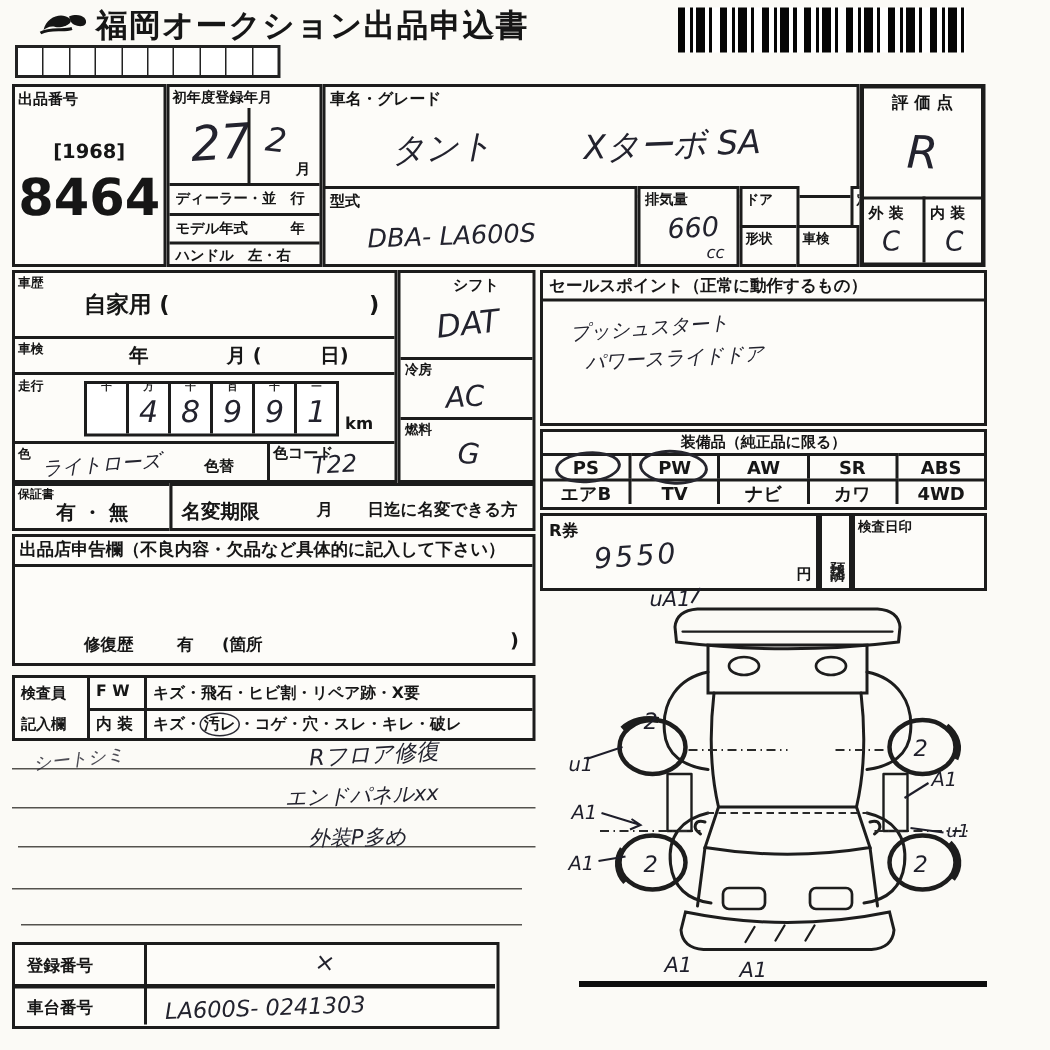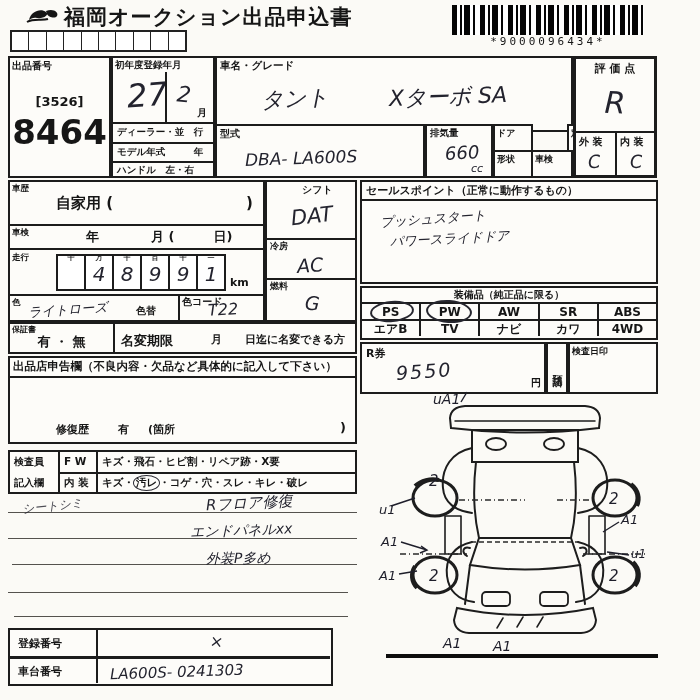--- a/index.html
+++ b/index.html
@@ -45,25 +45,24 @@
     <div style="flex:1;border-right:1.5px solid #222;"></div>
     <div style="flex:1;border-right:1.5px solid #222;"></div>
     <div style="flex:1;border-right:1.5px solid #222;"></div>
     <div style="flex:1;border-right:1.5px solid #222;"></div>
     <div style="flex:1;border-right:1.5px solid #222;"></div>
     <div style="flex:1;border-right:1.5px solid #222;"></div>
     <div style="flex:1;"></div>
   </div>
 
   <div class="L barcode" style="left:452px;top:5px;width:192px;height:30px;"></div>
-  <div class="L" style="left:452px;top:35px;width:192px;text-align:center;font-family:'DejaVu Sans Mono',monospace;font-size:11px;letter-spacing:3px;">*9000096434*</div>
 
   <div class="box" style="left:8px;top:56px;width:103px;height:122px;border-width:2.5px;">
     <div class="L b" style="left:2px;top:1px;font-size:10px;">出品番号</div>
-    <div class="L" style="left:0;top:36px;width:100%;text-align:center;font-size:13px;font-weight:bold;">[3526]</div>
+    <div class="L" style="left:0;top:36px;width:100%;text-align:center;font-size:13px;font-weight:bold;">[1968]</div>
     <div class="L b" style="left:0;top:54px;width:100%;text-align:center;font-size:34px;">8464</div>
   </div>
 
   <div class="box" style="left:111px;top:56px;width:104px;height:122px;">
     <div class="L b" style="left:2px;top:1px;font-size:9.5px;">初年度登録年月</div>
     <div class="L hw" style="left:14px;top:18px;font-size:32px;transform:rotate(-4deg);">27</div>
     <div class="vl" style="left:52px;top:14px;height:50px;"></div>
     <div class="L hw" style="left:64px;top:24px;font-size:22px;transform:rotate(6deg);">2</div>
     <div class="L b" style="left:84px;top:48px;font-size:10px;">月</div>
     <div class="hl" style="left:0;top:64px;width:100px;"></div>

